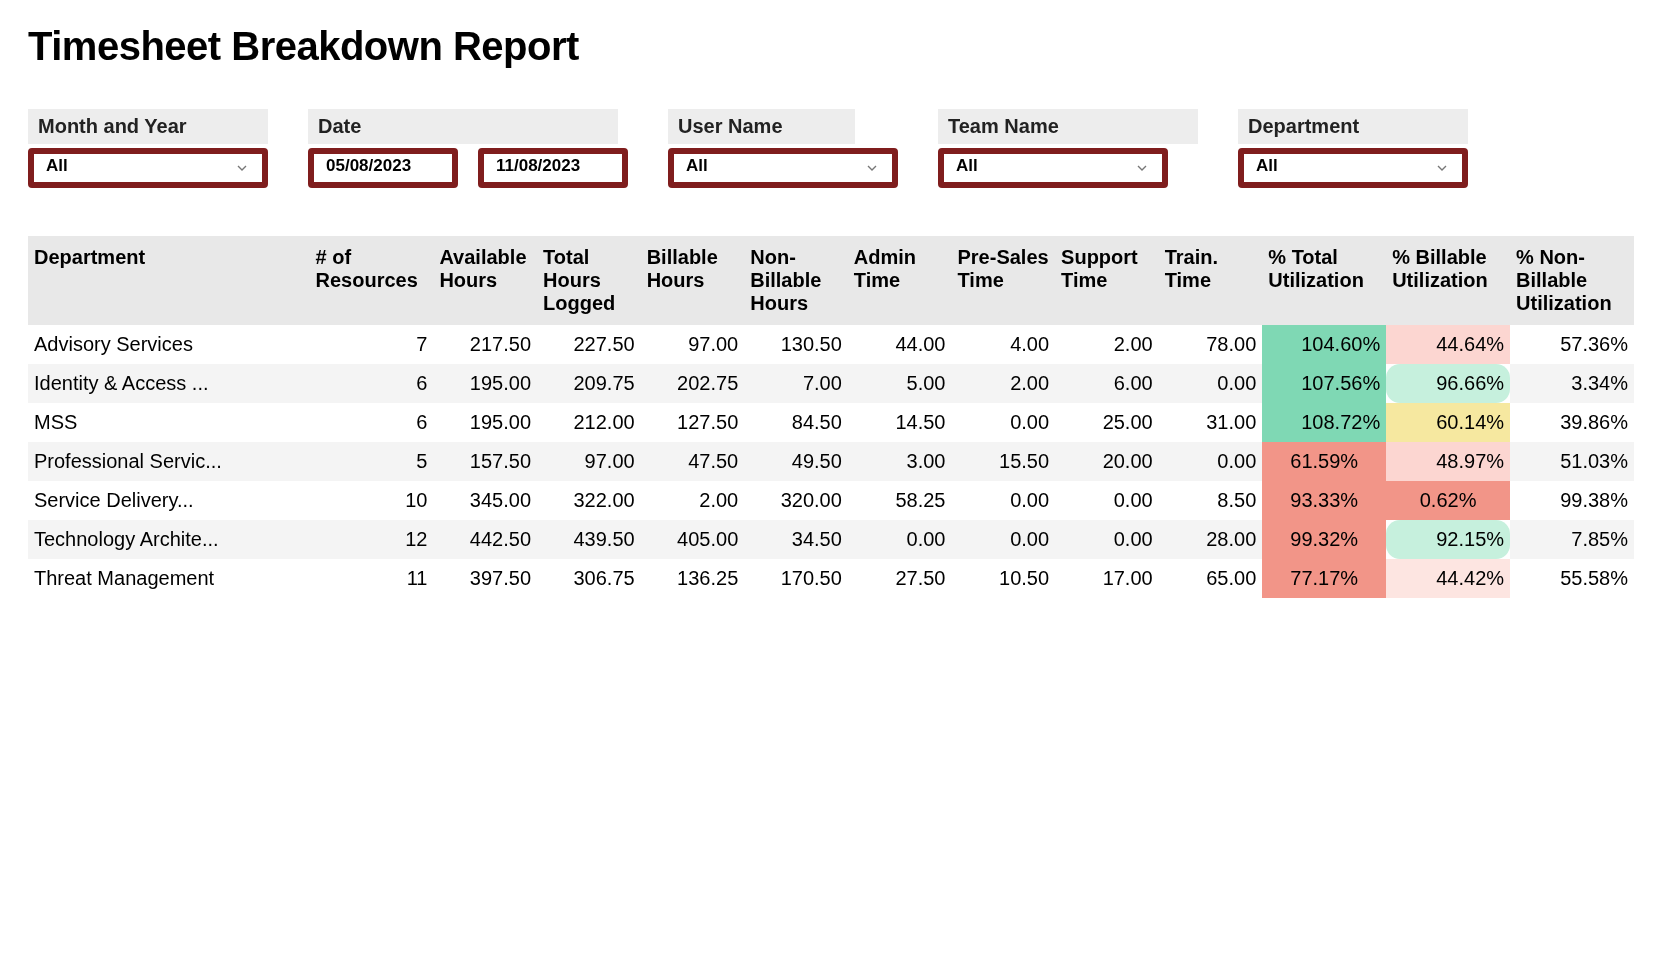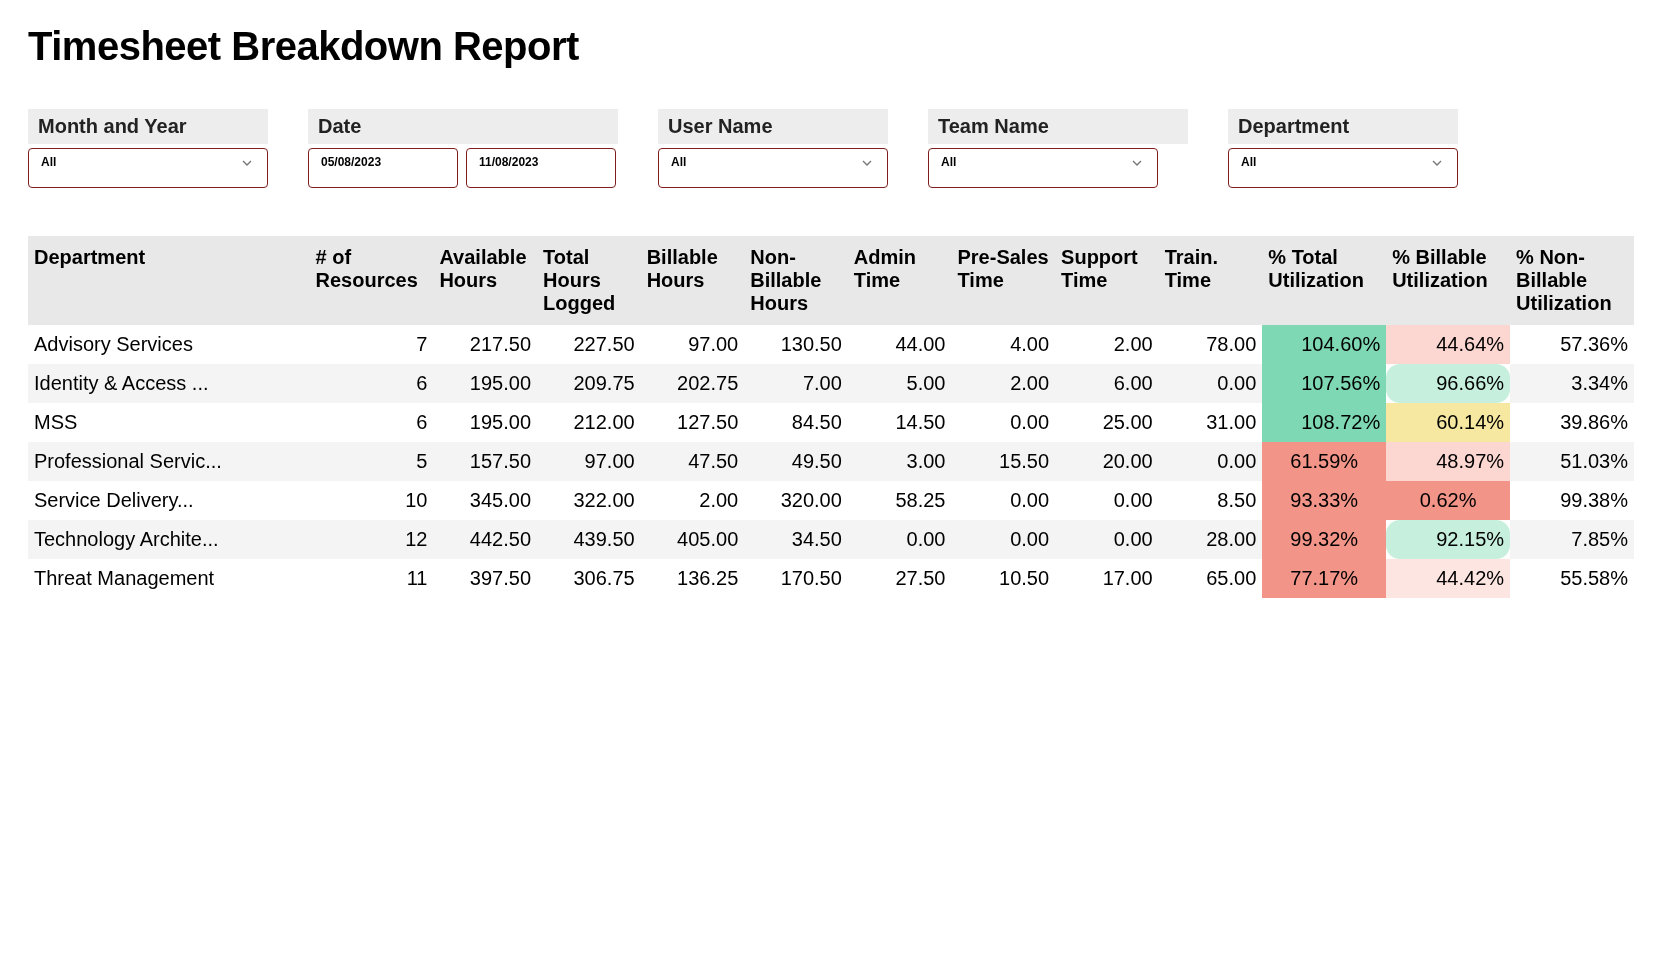--- a/index.html
+++ b/index.html
@@ -22,30 +22,30 @@
   align-items: flex-start;
 }
 .filter-group { display: flex; flex-direction: column; gap: 4px; font-weight: bold; }
 .filter-label {
   background: #ededed;
   padding: 6px 10px;
   font-size: 20px;
   color: #222;
 }
 .date-group .filter-label { width: 310px; }
-.filter-row { display: flex; gap: 8px; }
+.filter-row { display: flex; gap: 20px; }
 .select-box, .date-box {
   display: flex;
-  align-items: flex-start;
+  align-items: flex-end;
   justify-content: space-between;
-  border: 1px solid #7f1d1d;
+  border: 6px solid #7f1d1d;
   border-radius: 4px;
   padding: 6px 12px;
   height: 40px;
-  font-size: 12px;
+  font-size: 17px;
   background: #fff;
   cursor: pointer;
 }
 .select-box { min-width: 230px; }
 .select-box.small { min-width: 230px; }
 .date-box { width: 150px; }
 .chev {
   width: 16px;
   height: 16px;
   flex-shrink: 0;
@@ -104,21 +104,21 @@
       <div class="date-box">
           <span>05/08/2023</span>
         </div>
       <div class="date-box">
           <span>11/08/2023</span>
         </div>
     </div>
   </div>
 
   <div class="filter-group">
-    <div class="filter-label" style="width:230px">User Name</div>
+    <div class="filter-label" style="width:187px">User Name</div>
     <div class="select-box small" style="width:230px">
       <span>All</span>
       <span class="chev"><svg viewBox="0 0 24 24">
             <polyline points="6 9 12 15 18 9"></polyline>
           </svg></span>
     </div>
   </div>
 
   <div class="filter-group">
     <div class="filter-label" style="width:260px">Team Name</div>

